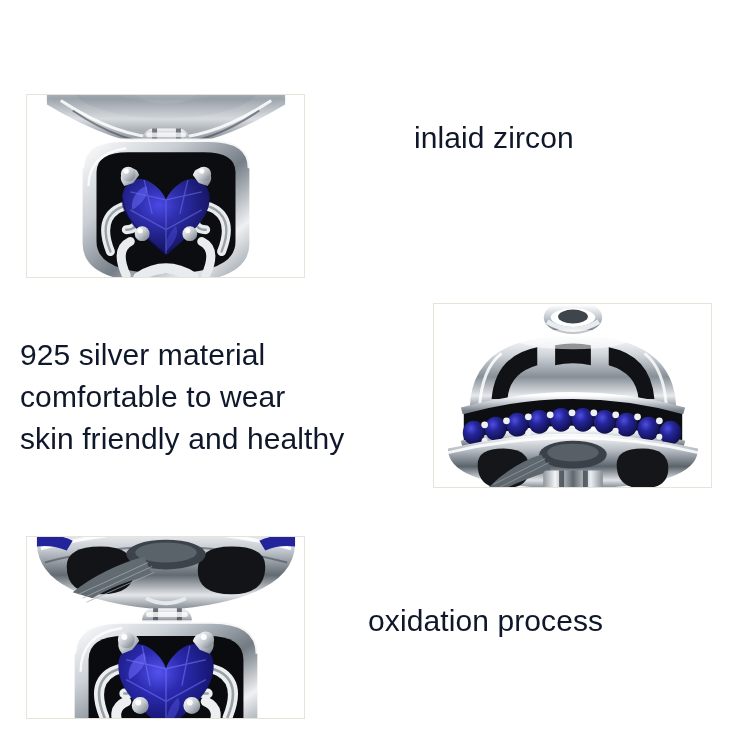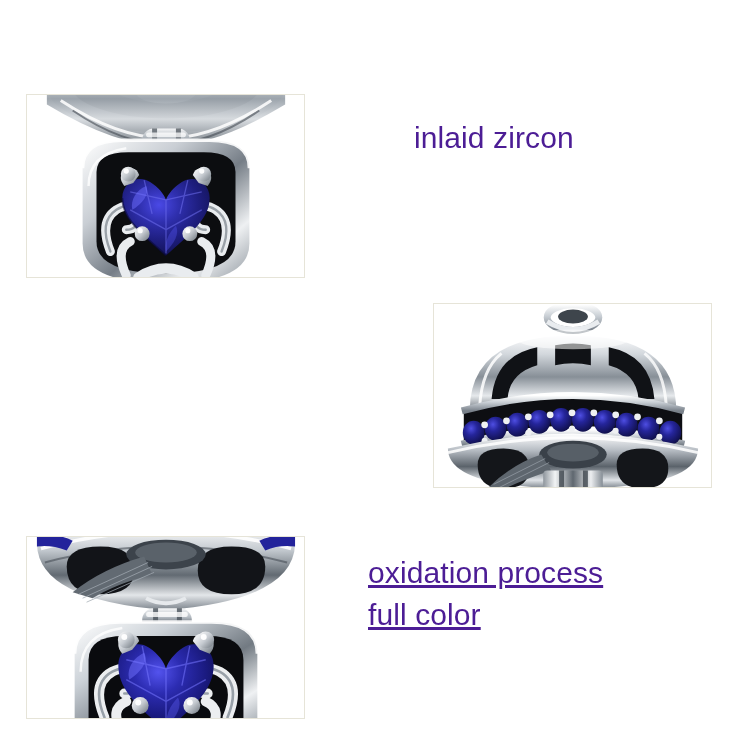--- a/index.html
+++ b/index.html
@@ -29,21 +29,21 @@
   .photo-stage {
     position: absolute;
     inset: 0;
     background: #ffffff;
     overflow: hidden;
   }
 
   
   .caption {
     position: absolute;
-    color: #4c1d95;
+    color: #0f172a;
     font-size: 30px;
     line-height: 42px;
     letter-spacing: 0.1px;
     white-space: nowrap;
   }
   .caption .line { display: block; }
 
   
   .art { display: block; width: 100%; height: 100%; }
 </style>
@@ -287,20 +287,25 @@
           </g>
 
           <rect x="110" y="168" width="60" height="20" rx="4" fill="url(#p2-shank)"></rect>
           <rect x="126" y="168" width="5" height="20" fill="#3f464d" opacity="0.8"></rect>
           <rect x="150" y="168" width="5" height="20" fill="#3f464d" opacity="0.8"></rect>
         </g>
       </svg>
     </div>
   </div>
 
+  <div class="caption" id="caption-2" style="left:20px; top:334px;">
+    <span class="line">925 silver material</span>
+    <span class="line">comfortable to wear</span>
+    <span class="line">skin friendly and healthy</span>
+  </div>
 
   <div class="photo-panel" id="panel-3" style="left:26px; top:536px; width:279px; height:183px;">
     <div class="photo-stage">
       <svg class="art" viewBox="0 0 279 183" preserveAspectRatio="xMidYMid slice">
         <defs>
           <linearGradient id="p3-ring" x1="0" y1="0" x2="0" y2="1">
             <stop offset="0%" stop-color="#ffffff"></stop>
             <stop offset="28%" stop-color="#c3c9cf"></stop>
             <stop offset="58%" stop-color="#626a72"></stop>
             <stop offset="82%" stop-color="#e3e6e9"></stop>
@@ -415,18 +420,17 @@
             <circle cx="114" cy="170" r="8.5" fill="url(#p3-prong)"></circle>
             <circle cx="112" cy="167" r="3" fill="#ffffff" opacity="0.95"></circle>
             <circle cx="166" cy="170" r="8.5" fill="url(#p3-prong)"></circle>
             <circle cx="164" cy="167" r="3" fill="#ffffff" opacity="0.95"></circle>
           </g>
         </g>
       </svg>
     </div>
   </div>
 
-  <div class="caption" id="caption-3" style="left:368px; top:552px;text-decoration:underline;">
+  <div class="caption" id="caption-3" style="left:368px; top:600px;">
     <span class="line">oxidation process</span>
-    <span class="line">full color</span>
   </div>
 
 </div>
 
 </body></html>

